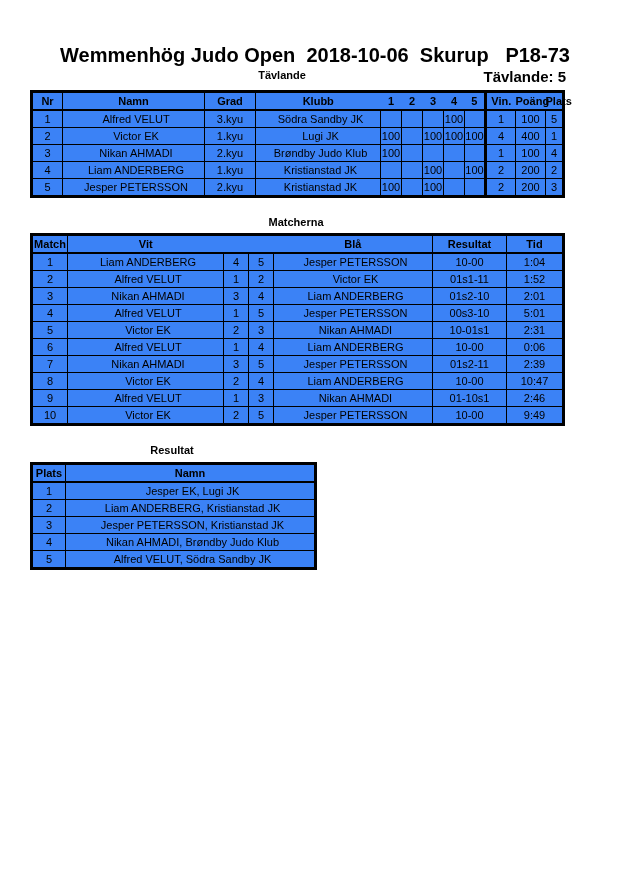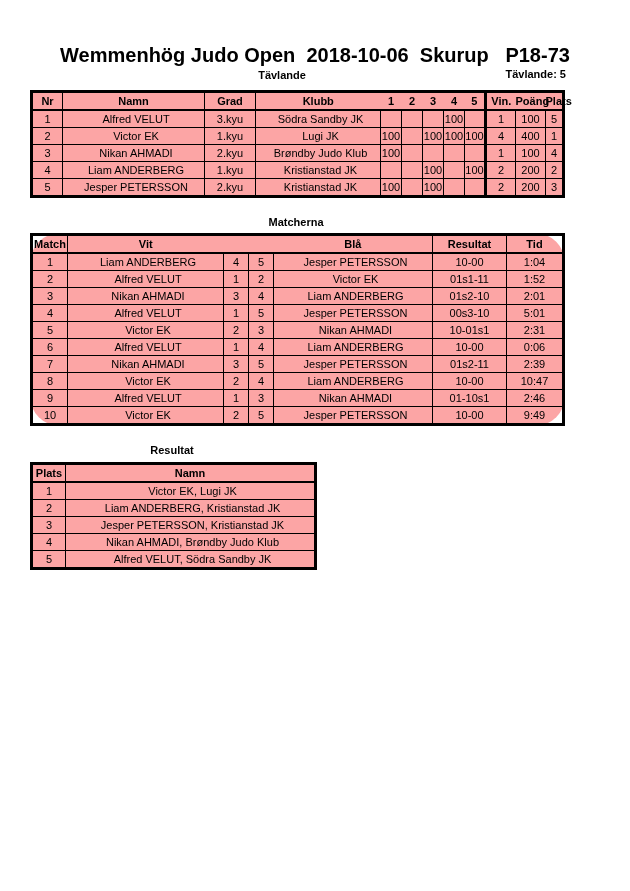--- a/index.html
+++ b/index.html
@@ -6,30 +6,30 @@
   .page{
     position:relative;width:578px;height:891px;background:#ffffff;
     font-family:"Liberation Sans","DejaVu Sans",sans-serif;color:#000;overflow:hidden;
   }
   .title{
     position:absolute;top:44px;left:0;width:630px;text-align:center;
     font-weight:bold;font-size:20px;letter-spacing:0px;white-space:pre;
   }
   .sec-title{position:absolute;font-weight:bold;font-size:11px;text-align:center;white-space:nowrap;}
   #sec-tavlande{top:69px;left:0;width:564px;}
-  #tavlande-count{position:absolute;top:68px;right:12px;font-size:11px;font-weight:bold;white-space:nowrap;}
+  #tavlande-count{position:absolute;top:68px;right:12px;font-size:15px;font-weight:bold;white-space:nowrap;}
   #sec-matcherna{top:216px;left:30px;width:532px;}
   #sec-resultat{top:444px;left:30px;width:284px;}
 
   table{
     position:absolute;left:30px;border-collapse:collapse;table-layout:fixed;
-    background:#fca5a5;border:3px solid #000;
+    background:#3b82f6;border:3px solid #000;
   }
   #competitors-table{top:90px;width:532px;}
-  #matches-table{top:233px;width:532px;border-radius:30px;}
+  #matches-table{top:233px;width:532px;}
   #results-table{top:462px;width:284px;}
 
   th,td{
     border:1px solid #000;height:16px;line-height:16px;font-size:11px;
     padding:0;white-space:nowrap;overflow:visible;text-align:center;
   }
   th{font-weight:bold;border-bottom:2px solid #000;}
   td.l{text-align:center;padding-left:5px;}
   .thick-l{border-left:3px solid #000 !important;}
   th.hid-l{border-left:hidden;}
@@ -275,21 +275,21 @@
       </colgroup>
     <thead>
       <tr>
         <th>Plats</th>
         <th>Namn</th>
       </tr>
     </thead>
     <tbody id="result-body">
         <tr>
           <td>1</td>
-          <td class="l">Victor EK, Lugi JK</td>
+          <td class="l">Jesper EK, Lugi JK</td>
         </tr>
         <tr>
           <td>2</td>
           <td class="l">Liam ANDERBERG, Kristianstad JK</td>
         </tr>
         <tr>
           <td>3</td>
           <td class="l">Jesper PETERSSON, Kristianstad JK</td>
         </tr>
         <tr>

